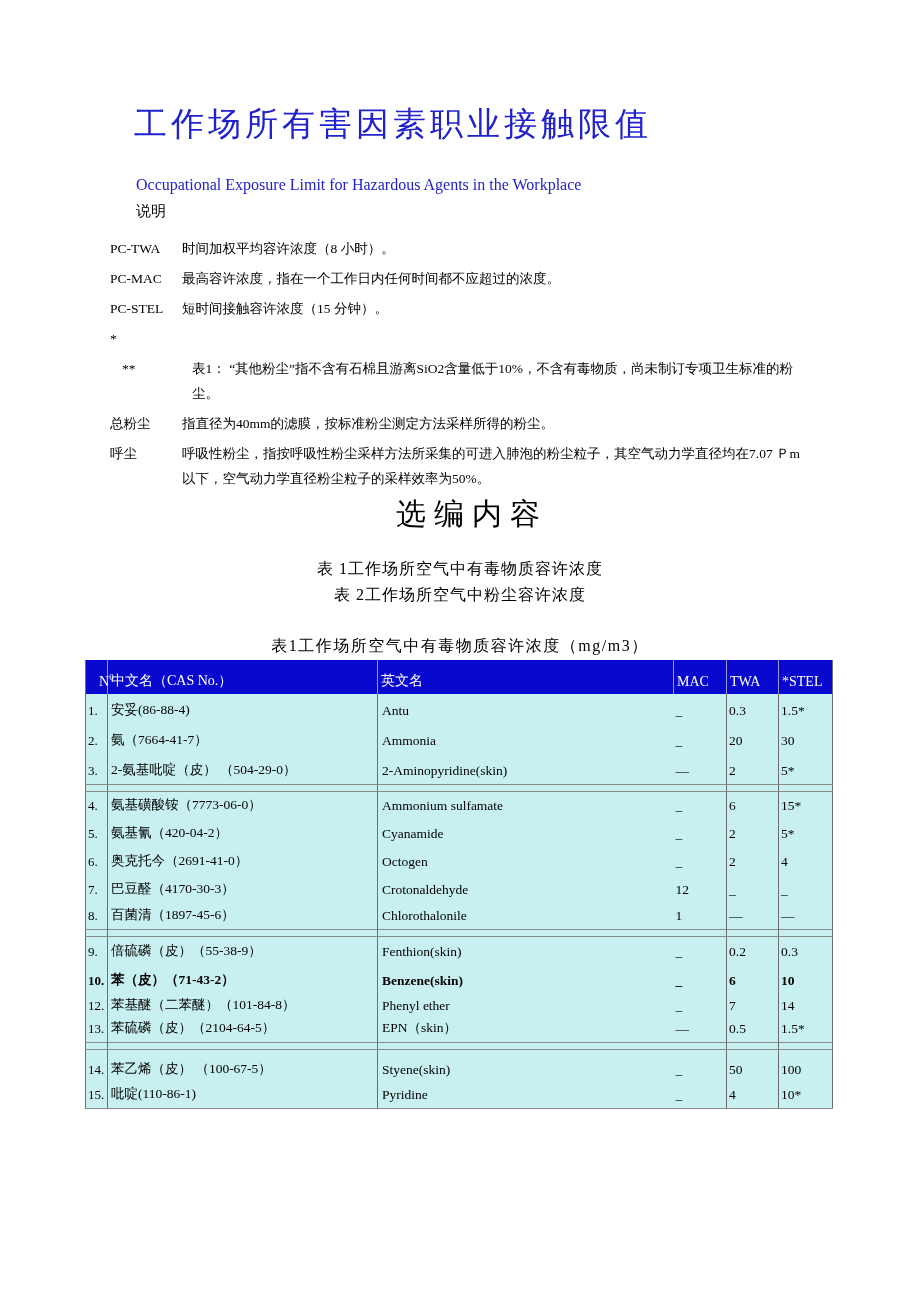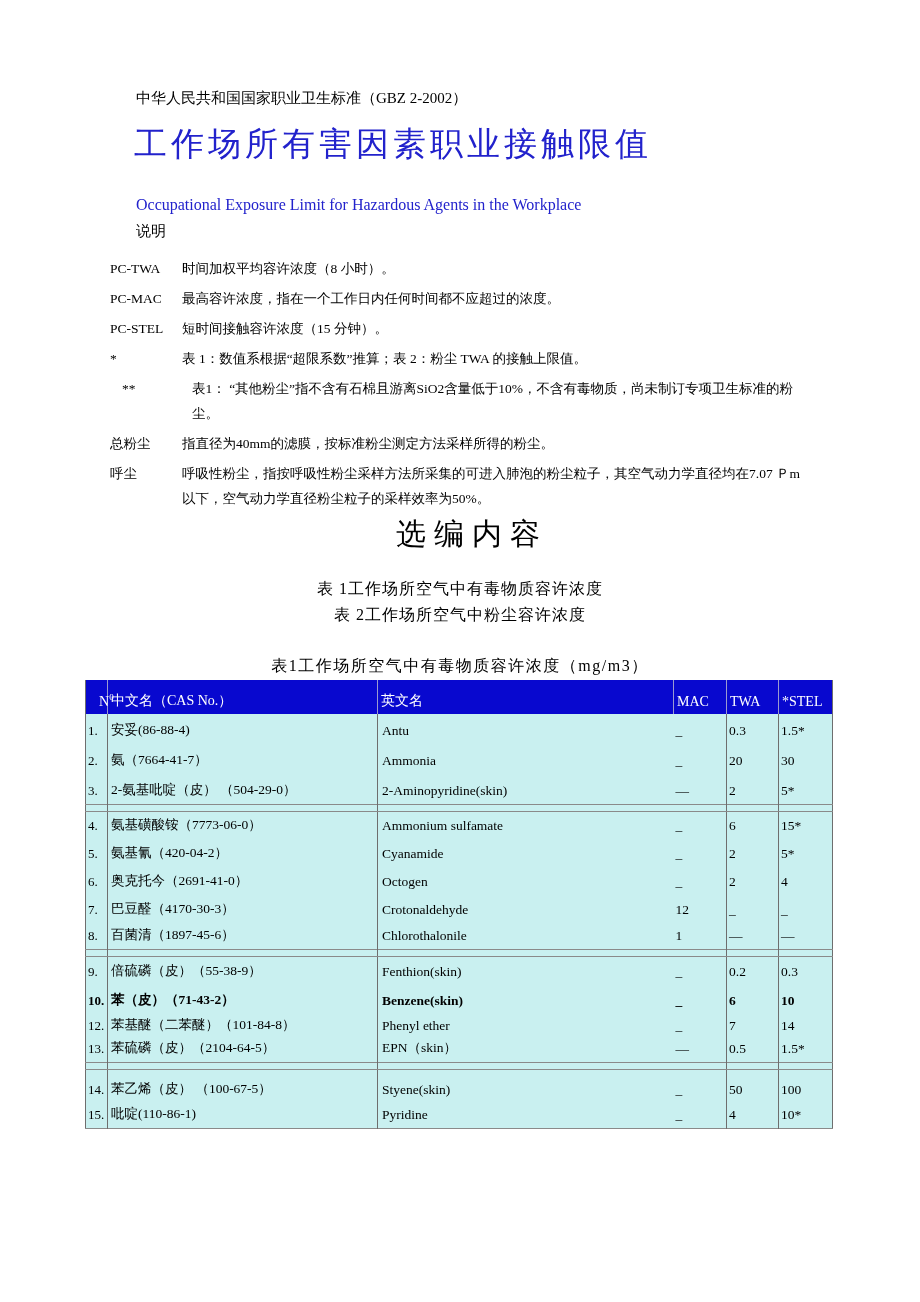--- a/index.html
+++ b/index.html
@@ -71,21 +71,20 @@
     height:7px;padding:0;
     border-top:1px solid var(--group-line);
     border-bottom:1px solid var(--group-line);
   }
 </style>
 </head>
 <body>
 
 <div class="doc">
 
-  <div class="std-line">中华人民共和国国家职业卫生标准（GBZ 2-2002）</div>
 
   <h1 class="main-title">工作场所有害因素职业接触限值</h1>
 
   <div class="en-title">Occupational Exposure Limit for Hazardous Agents in the Workplace</div>
 
   <div class="explain">说明</div>
 
   <div class="defs" id="defs-container">
       <div class="def-row">
         <div class="def-term">PC-TWA</div>
@@ -94,21 +93,20 @@
       <div class="def-row">
         <div class="def-term">PC-MAC</div>
         <div class="def-desc">最高容许浓度，指在一个工作日内任何时间都不应超过的浓度。</div>
       </div>
       <div class="def-row">
         <div class="def-term">PC-STEL</div>
         <div class="def-desc">短时间接触容许浓度（15 分钟）。</div>
       </div>
       <div class="def-row">
         <div class="def-term">*</div>
-        <div class="def-desc">表 1：数值系根据“超限系数”推算；表 2：粉尘 TWA 的接触上限值。</div>
       </div>
       <div class="def-row">
         <div class="def-term indent">**</div>
         <div class="def-desc indent2">表1： “其他粉尘”指不含有石棉且游离SiO2含量低于10%，不含有毒物质，尚未制订专项卫生标准的粉尘。</div>
       </div>
       <div class="def-row">
         <div class="def-term">总粉尘</div>
         <div class="def-desc">指直径为40mm的滤膜，按标准粉尘测定方法采样所得的粉尘。</div>
       </div>
       <div class="def-row">

